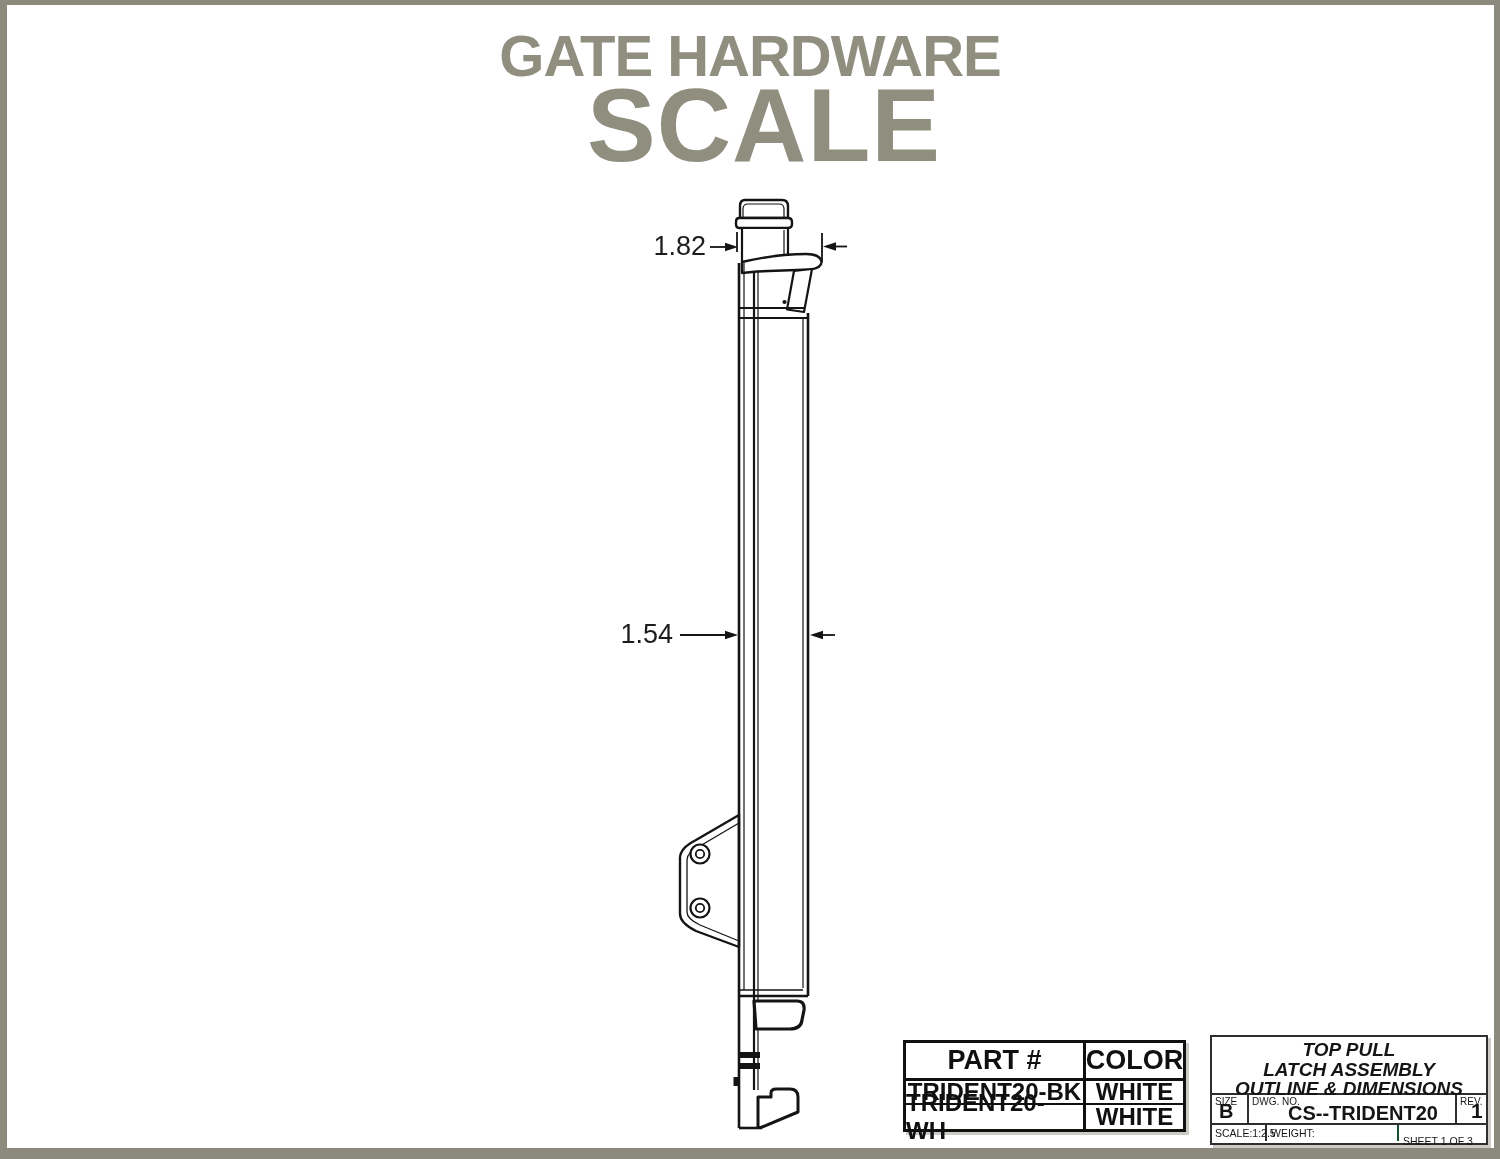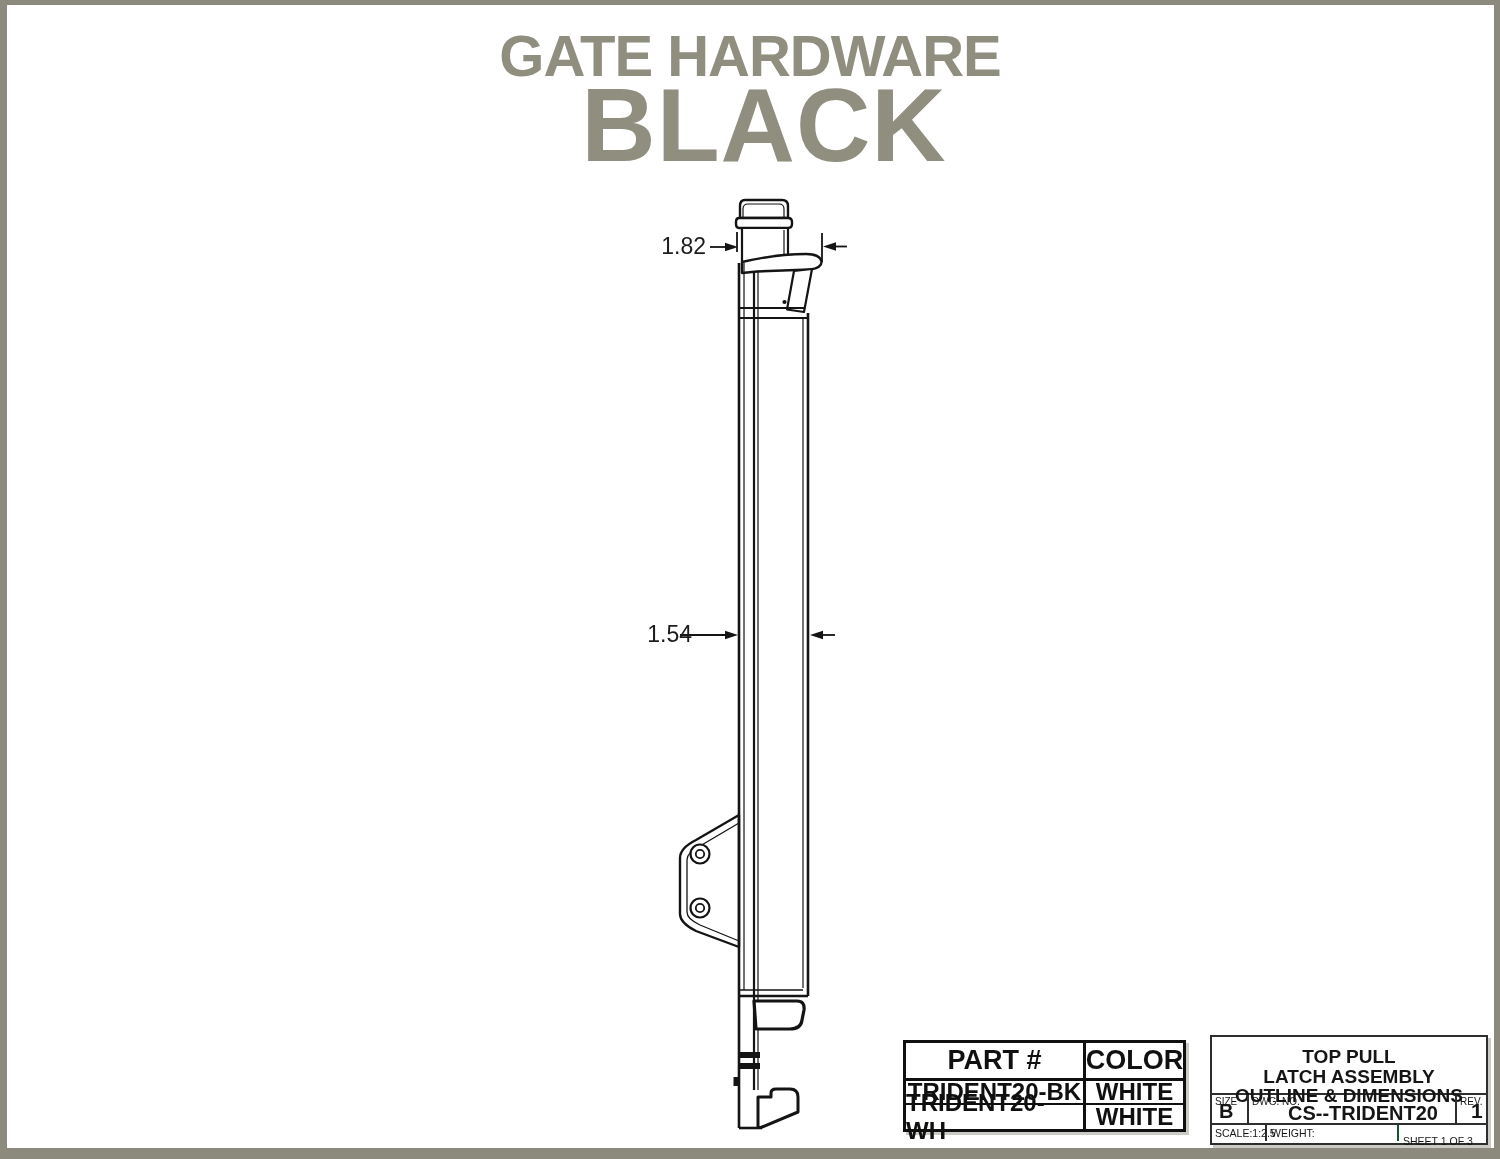--- a/index.html
+++ b/index.html
@@ -19,25 +19,25 @@
     color:#8f8e7f;
   }
   .logo-line2 {
     position:absolute; top:74px; left:28px; right:0; text-align:center;
     font-size:103px; font-weight:bold; letter-spacing:1px; line-height:104px;
     color:#8f8e7f;
   }
   
   svg.drawing { position:absolute; left:0; top:0; width:1500px; height:1159px; }
   .dim-label {
-    position:absolute; font-size:23px; line-height:27px; color:#1c1c1c;
+    position:absolute; font-size:27px; line-height:27px; color:#1c1c1c;
     text-align:right; width:56px;
   }
   #dim-top  { left:650px; top:233px; }
-  #dim-body { left:636px; top:621px; }
+  #dim-body { left:617px; top:621px; }
   
   .parts-table {
     position:absolute; left:903px; top:1040px;
     display:grid; grid-template-columns:180px 97px; grid-template-rows:38px 24px 24px;
     border:3px solid #101010; background:#ffffff;
     font-weight:bold; color:#101010;
     box-shadow:3px 3px 0 rgba(139,138,124,.45);
   }
   .pt-cell { display:flex; align-items:center; justify-content:center; }
   .pt-col0 { border-right:3px solid #101010; }
@@ -46,22 +46,23 @@
   .pt-data { font-size:24px; }
   
   .title-block {
     position:absolute; left:1210px; top:1035px; width:278px; height:110px;
     box-sizing:border-box; border:2px solid #2e2e2e; background:#ffffff;
     color:#151515; box-shadow:3px 3px 0 rgba(139,138,124,.45);
     display:flex; flex-direction:column;
   }
   .tb-title {
     height:58px; border-bottom:2px solid #2e2e2e; text-align:center;
-    font-weight:bold; font-size:19px; line-height:19.5px; padding-top:10px;
+    font-weight:bold; font-size:19px; line-height:19.5px; padding-top:3px;
     box-sizing:border-box;
+    font-style:italic;
   }
   .tb-mid { height:28px; display:flex; border-bottom:2px solid #2e2e2e; }
   .tb-size { width:35px; border-right:2px solid #2e2e2e; position:relative; }
   .tb-dwg  { flex:1; border-right:2px solid #2e2e2e; position:relative; }
   .tb-rev  { width:29px; position:relative; }
   .tb-small { position:absolute; top:1px; left:3px; font-size:10px; letter-spacing:0; white-space:nowrap; }
   .tb-size-val { position:absolute; bottom:0px; left:7px; font-size:20px; font-weight:bold; }
   .tb-dwg-val {
     position:absolute; left:0; right:0; bottom:-2px; text-align:center;
     padding-left:22px; font-size:20px; font-weight:bold; letter-spacing:0;
@@ -71,21 +72,21 @@
   .tb-scale  { width:50px; border-right:2px solid #2e2e2e; padding:1px 0 0 3px; white-space:nowrap; }
   .tb-weight { flex:1; border-right:2px solid #14532d; padding:1px 10px 0 4px; }
   .tb-sheet  { width:83px; padding:1px 0 0 4px; white-space:nowrap;margin-top:8px; }
 </style>
 </head>
 <body>
 
 <div class="page">
 
   <div class="logo-line1">GATE HARDWARE</div>
-  <div class="logo-line2">BLACK</div>
+  <div class="logo-line2">SCALE</div>
 
   <svg class="drawing" viewBox="0 0 1500 1159" xmlns="http://www.w3.org/2000/svg">
     <g stroke="#141414" fill="none" stroke-linejoin="round">
 
       <g>
         <path d="M745,200 h37 q6,0 6,6 v12 h-48 v-12 q0,-6 5,-6 z" stroke-width="2.4" fill="#ffffff"></path>
         <path d="M748,204 h31 q5,0 5,5 v9 h-41 v-9 q0,-5 5,-5 z" stroke-width="1.2"></path>
         <path d="M739,218 h49 q4,0 4,4 v2 q0,4 -4,4 h-49 q-3,0 -3,-4 v-2 q0,-4 3,-4 z" stroke-width="2.4" fill="#ffffff"></path>
         <rect x="742" y="228" width="46" height="34" stroke-width="2.2" fill="#ffffff"></rect>
         <line x1="784" y1="230" x2="784" y2="262" stroke-width="1.2"></line>

